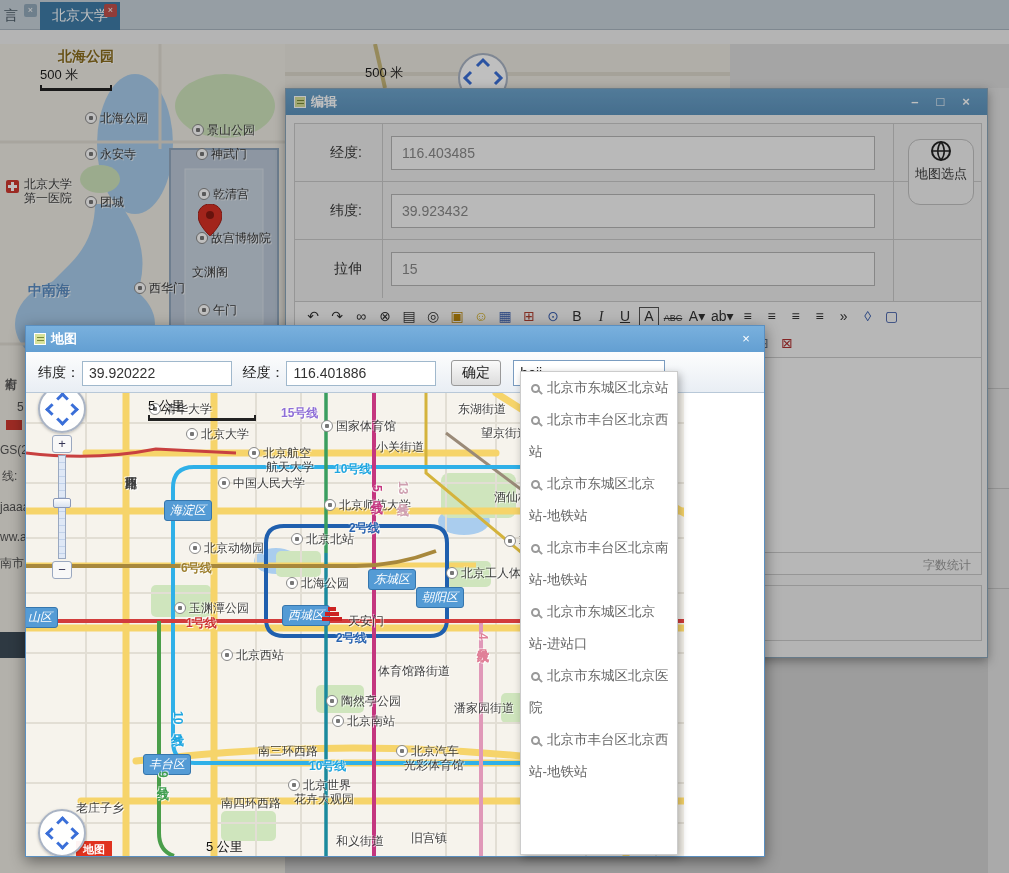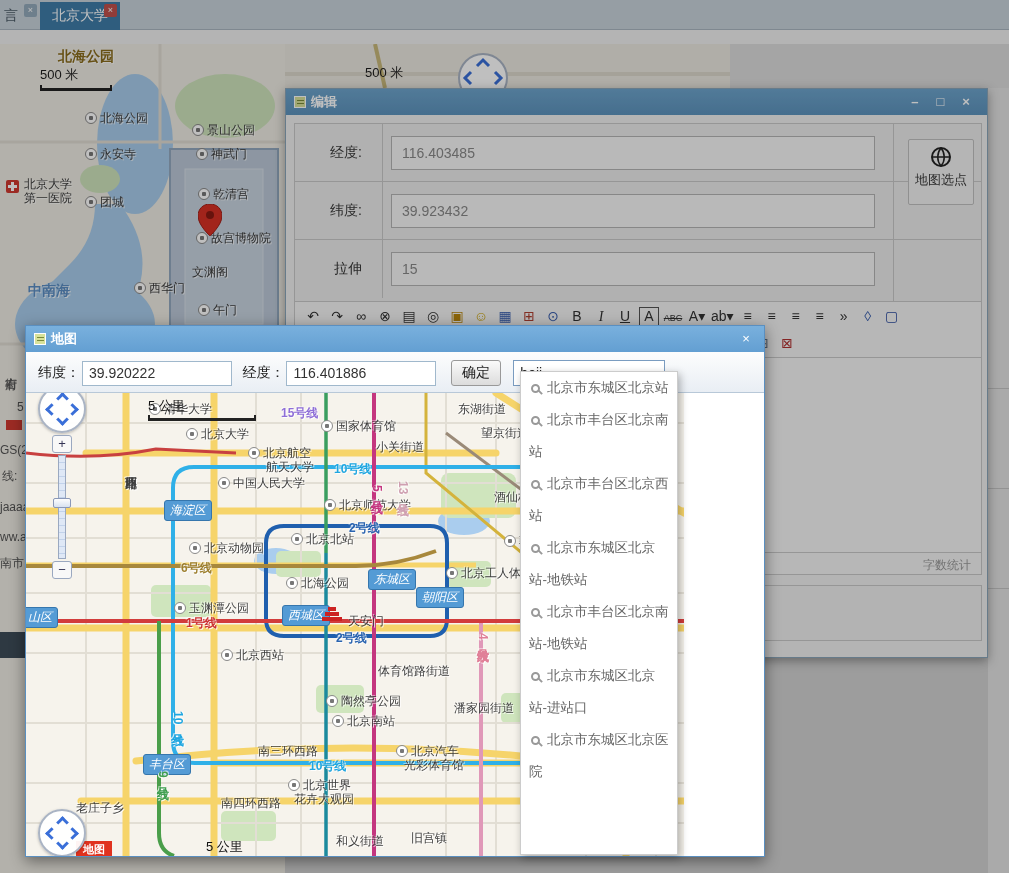--- a/index.html
+++ b/index.html
@@ -42,21 +42,21 @@
   .win-icon { display:inline-block; width:12px; height:12px; background:#d8e29a; border:1px solid #fff; vertical-align:-2px; margin-right:5px; position:relative; }
   .win-icon::before{content:"";position:absolute;left:2px;top:3px;width:7px;height:1px;background:#7a8a3a;box-shadow:0 3px 0 #7a8a3a;}
   .win-btns { position:absolute; right:10px; top:0; height:26px; line-height:26px; color:#fff; font-size:13px; }
   .win-btns span { display:inline-block; width:22px; text-align:center; cursor:pointer; }
   .form-table { position:absolute; left:8px; top:34px; width:688px; height:186px; border:1px solid #c9c9c9; background:#ececec; }
   .form-row { position:relative; height:58px; border-bottom:1px solid #c9c9c9; }
   .form-row:last-child { border-bottom:none; }
   .form-label { position:absolute; left:0; top:0; width:88px; height:100%; border-right:1px solid #c9c9c9; font-size:14px; color:#3a3a3a; text-align:right; padding:20px 20px 0 0; }
   .form-input { position:absolute; left:96px; top:12px; width:484px; height:34px; border:1px solid #b5b5b5; background:#f7f7f7; font-size:14px; color:#888; padding-left:10px; font-family:inherit; }
   .btn-col { position:absolute; right:0; top:34px; width:94px; height:186px; border-left:1px solid #c9c9c9; }
-  .map-pick-btn { position:absolute; left:14px; top:16px; width:66px; height:66px; background:#f2f2f2; border:1px solid #c0c0c0; border-radius:2px; text-align:center; font-size:13px; color:#3a3a3a; cursor:pointer; padding-top:6px; }
+  .map-pick-btn { position:absolute; left:14px; top:16px; width:66px; height:66px; background:#f2f2f2; border:1px solid #c0c0c0; border-radius:12px; text-align:center; font-size:13px; color:#3a3a3a; cursor:pointer; }
   .toolbar1 { position:absolute; left:8px; top:212px; width:688px; height:30px; border:1px solid #c9c9c9; border-bottom:none; background:#f4f4f4; padding:4px 0 0 6px; white-space:nowrap; }
   .toolbar2 { position:absolute; left:8px; top:242px; width:688px; height:26px; border-left:1px solid #c9c9c9; border-right:1px solid #c9c9c9; background:#f4f4f4; padding:2px 0 0 408px; }
   .tbi { display:inline-block; min-width:20px; height:20px; margin:0 2px; text-align:center; font-size:14px; line-height:20px; color:#333; cursor:pointer; }
   .tbi.it { font-style:italic; font-family:"Liberation Serif",serif; }
   .tbi.und { text-decoration:underline; }
   .tbi.strike { text-decoration:line-through; font-size:9px; }
   .tbi.boxed { border:1px solid #555; line-height:17px; height:19px; }
   .editor-area { position:absolute; left:8px; top:268px; width:688px; height:196px; border:1px solid #c9c9c9; background:#f6f6f6; }
   .word-count { position:absolute; left:8px; top:464px; width:688px; height:22px; border:1px solid #c9c9c9; border-top:none; background:#f4f4f4; font-size:12px; color:#999; text-align:right; padding:4px 10px 0 0; }
   .extra-box { position:absolute; left:8px; top:496px; width:688px; height:56px; border:1px solid #c9c9c9; background:#efefef; }
@@ -390,22 +390,22 @@
         <span class="chev down"></span>
         <span class="chev left"></span>
         <span class="chev right"></span>
       </div>
       <div class="baidu-logo">地图</div>
     </div>
   </div>
 
   <div class="dropdown">
       <div class="sug"><span class="mag"></span><span>北京市东城区北京站</span></div>
-      <div class="sug"><span class="mag"></span><span>北京市丰台区北京南站</span></div>
       <div class="sug"><span class="mag"></span><span>北京市丰台区北京西站</span></div>
       <div class="sug"><span class="mag"></span><span>北京市东城区北京站-地铁站</span></div>
       <div class="sug"><span class="mag"></span><span>北京市丰台区北京南站-地铁站</span></div>
       <div class="sug"><span class="mag"></span><span>北京市东城区北京站-进站口</span></div>
       <div class="sug"><span class="mag"></span><span>北京市东城区北京医院</span></div>
+      <div class="sug"><span class="mag"></span><span>北京市丰台区北京西站-地铁站</span></div>
     </div>
 
 
 </div>
 
 </body></html>

